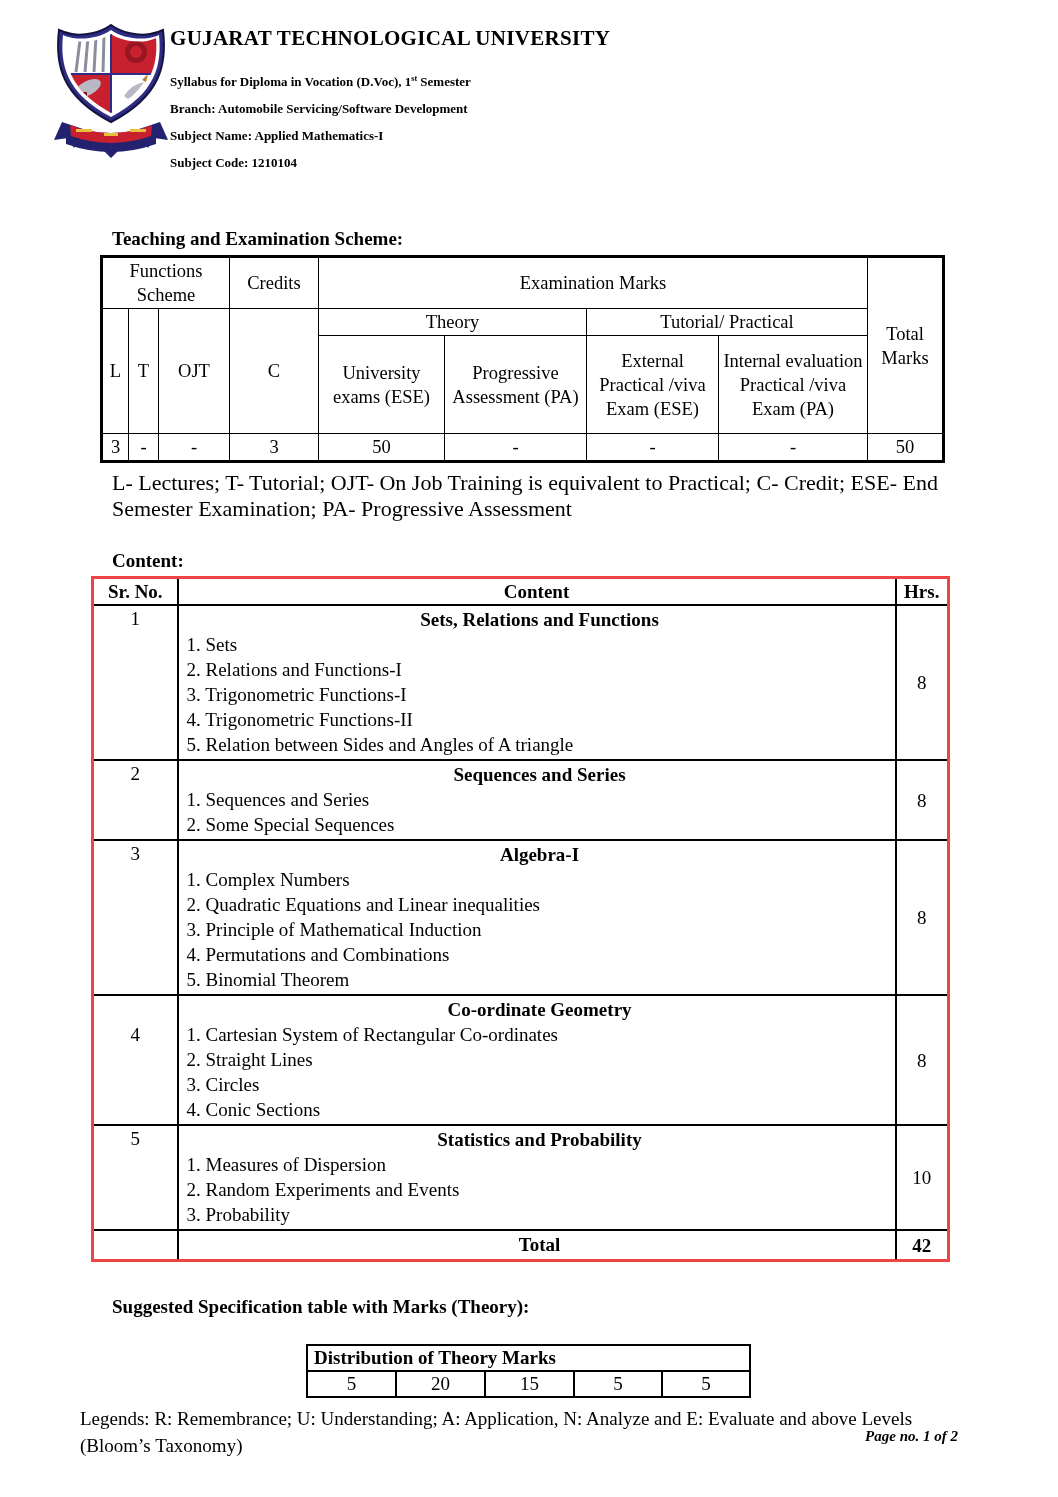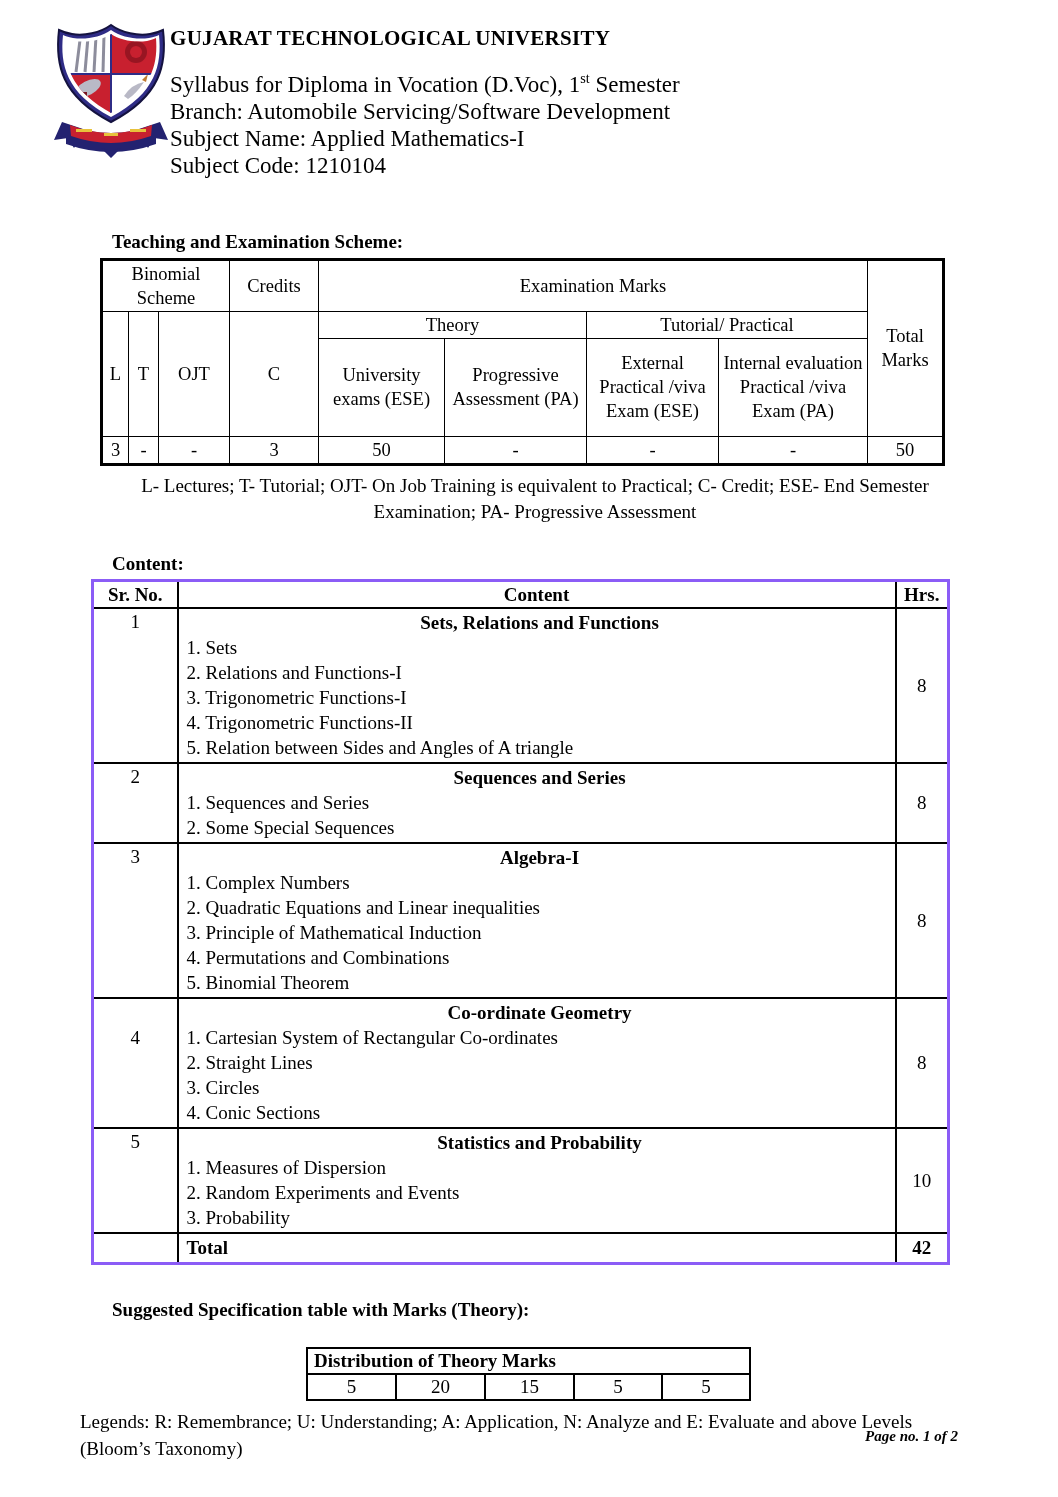--- a/index.html
+++ b/index.html
@@ -7,53 +7,53 @@
   body { font-family:"Liberation Serif","DejaVu Serif",serif; color:#000; }
   .page { position:relative; width:1058px; height:1497px; background:#fff; overflow:hidden; }
 
   
   .header { display:flex; padding-top:22px; }
   .logo-box { width:118px; height:138px; margin-left:52px; flex:0 0 auto; }
   .logo-box svg { width:118px; height:138px; display:block; }
   .header-center { flex:1 1 auto; text-align:left; padding-top:4px; }
   .university-title { font-size:21px; font-weight:bold; letter-spacing:0.3px; }
   .header-lines { margin-top:14px; }
-  .header-line { font-size:23px; font-weight:normal; line-height:27px; }
+  .header-line { font-size:13px; font-weight:bold; line-height:27px; }
   .header-line sup { font-size:0.62em; vertical-align:super; }
   .effective-note { flex:0 0 auto; width:142px; margin-right:26px; padding-top:26px;
                     font-size:18px; font-weight:bold; line-height:27.5px; }
 
   
   .section-title { margin-left:112px; font-size:19px; font-weight:bold; }
   .scheme-title  { margin-top:52px; margin-bottom:5px; }
   .content-title { margin-top:28px; margin-bottom:4px; }
   .spec-title    { margin-top:34px; }
 
   
   table { border-collapse:collapse; table-layout:fixed; }
   .scheme-table { margin-left:100px; width:842px; border:3px solid #000; font-size:18.5px; }
   .scheme-table td { border:1.5px solid #000; text-align:center; vertical-align:middle; line-height:24px; padding:1px 2px; }
   .scheme-table tr.r1 td { height:50px; }
   .scheme-table tr.r2 td { height:24px; }
   .scheme-table tr.r3 td { height:98px; }
   .scheme-table tr.r4 td { height:25px; }
 
-  .scheme-note { margin-left:112px; margin-top:7px; width:846px; font-size:19px; line-height:26px;text-align:center; }
-
-  
-  .content-table { margin-left:91px; width:856px; border:3px solid #8b5cf6; font-size:19px; }
+  .scheme-note { margin-left:112px; margin-top:7px; width:846px; font-size:22px; line-height:26px; }
+
+  
+  .content-table { margin-left:91px; width:856px; border:3px solid #ef4444; font-size:19px; }
   .content-table td { border:2px solid #000; line-height:25px; padding:0 2px; }
   .content-table tr.chead td { text-align:center; font-weight:bold; height:26px; }
   .content-table td.sr { text-align:center; vertical-align:top; }
   .content-table td.cbody { padding-left:8px; vertical-align:top; padding-top:1px; padding-bottom:2px; }
   .content-table td.hrs { text-align:center; vertical-align:middle; }
   .content-table .row-heading { font-weight:bold;text-align:center; }
   .content-table tr.crow4 td.sr { padding-top:26px; }
   .content-table tr.ctotal td { font-weight:bold; height:26px; }
-  .content-table tr.ctotal td.cbody { vertical-align:middle; }
+  .content-table tr.ctotal td.cbody { vertical-align:middle;text-align:center; }
 
   
   .dist-wrap { margin-left:306px; margin-top:26px; }
   .dist-table { width:443px; border:2px solid #000; font-size:19px; }
   .dist-table td { border:2px solid #000; height:26px; text-align:center; line-height:24px; }
   .dist-table td.dist-title { text-align:left; font-weight:bold; padding-left:6px; }
 
   .legend { margin-left:80px; margin-top:7px; width:858px; font-size:19px; line-height:27px; }
 
   
@@ -136,21 +136,21 @@
         <col style="width:71px">
         <col style="width:89px">
       <col style="width:126px">
         <col style="width:142px">
         <col style="width:132px">
         <col style="width:149px">
         <col style="width:76px">
     </colgroup>
     <tbody>
         <tr class="r1">
-      <td colspan="3">Binomial Scheme</td>
+      <td colspan="3">Functions Scheme</td>
       <td>Credits</td>
       <td colspan="4">Examination Marks</td>
       <td rowspan="3">Total Marks</td>
     </tr>
     <tr class="r2">
       <td rowspan="2">L</td>
       <td rowspan="2">T</td>
       <td rowspan="2">OJT</td>
       <td rowspan="2">C</td>
       <td colspan="2">Theory</td>

